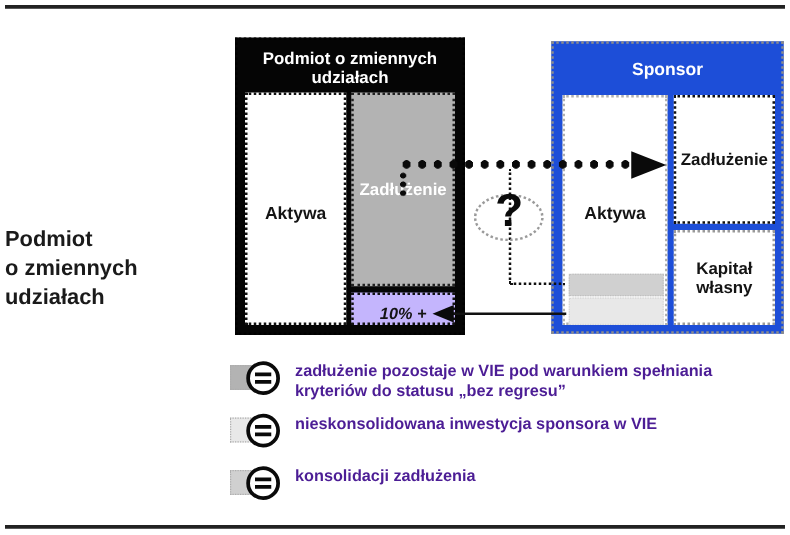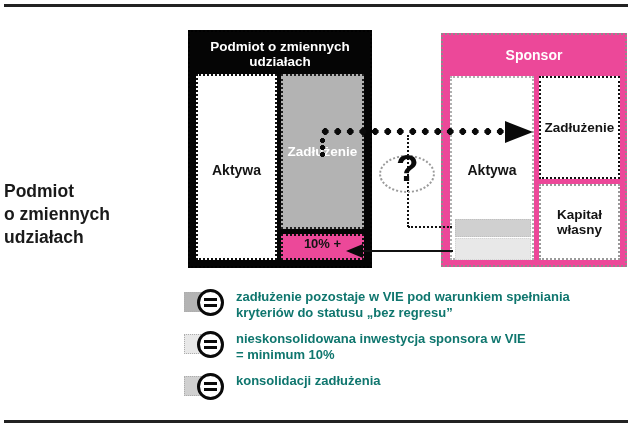--- a/index.html
+++ b/index.html
@@ -18,27 +18,27 @@
   .vie-box{position:absolute;left:188px;top:30px;width:184px;height:238px;
     background:#050505;border:2px dotted #000;box-sizing:border-box;}
   .vie-header{position:absolute;left:0;top:0;width:100%;padding-top:7px;
     text-align:center;color:#fff;font-size:13.5px;line-height:15px;}
   .vie-aktywa{position:absolute;left:6px;top:42px;width:81px;height:186px;background:#fff;
     border:2px dotted #111;box-sizing:border-box;}
   .vie-aktywa span{position:absolute;left:0;top:86px;width:100%;text-align:center;font-size:14px;}
   .vie-zadluzenie{position:absolute;left:91px;top:42px;width:83px;height:155px;background:#b3b3b3;
     border:2px dotted #222;box-sizing:border-box;display:flex;align-items:center;justify-content:center;}
   .vie-zadluzenie span{color:#fff;font-size:13.5px;}
-  .vie-tenpct{position:absolute;left:91px;top:202px;width:83px;height:26px;background:#ec4899;
-    border:2px dotted #111;box-sizing:border-box;display:flex;align-items:flex-start;justify-content:center;}
+  .vie-tenpct{position:absolute;left:91px;top:202px;width:83px;height:26px;background:#c4b5fd;
+    border:2px dotted #111;box-sizing:border-box;display:flex;align-items:flex-end;justify-content:center;font-style:italic;}
   .vie-tenpct span{font-size:13px;}
 
   
   .sponsor-box{position:absolute;left:441px;top:33px;width:186px;height:234px;
-    background:#ec4899;border:2px dotted #8c8c8c;box-sizing:border-box;}
+    background:#1d4ed8;border:2px dotted #8c8c8c;box-sizing:border-box;}
   .sponsor-header{position:absolute;left:0;top:0;width:100%;padding-top:12px;
     text-align:center;color:#fff;font-size:14px;}
   .sp-aktywa{position:absolute;left:7px;top:41px;width:84px;height:184px;background:#fff;
     border:2px dotted #b0b0b0;box-sizing:border-box;}
   .sp-aktywa-label{position:absolute;left:0;top:84px;width:100%;text-align:center;font-size:14px;}
   .band{position:absolute;left:3px;width:74px;}
   .band-wyr{top:141px;height:16px;background:#d0d0d0;border:1px dotted #c0c0c0;}
   .band-nie{top:160px;height:20px;background:#e8e8e8;border:1px dotted #d5d5d5;}
   .sp-zadluzenie{position:absolute;left:96px;top:41px;width:81px;height:103px;background:#fff;
     border:2px dotted #111;box-sizing:border-box;display:flex;align-items:center;justify-content:center;font-size:13.5px;}
@@ -69,21 +69,21 @@
     border-right:17px solid #0a0a0a;border-top:7px solid transparent;border-bottom:7px solid transparent;}
 
   
   .lg-row{position:absolute;left:184px;height:34px;}
   .lg-row-1{top:289px;} .lg-row-2{top:331px;} .lg-row-3{top:373px;}
   .lg-swatch{position:absolute;left:0;top:3px;width:23px;height:20px;border:1.5px dotted #adadad;box-sizing:border-box;}
   .sw1{background:#b3b3b3;} .sw2{background:#e8e8e8;} .sw3{background:#d0d0d0;}
   .lg-icon{position:absolute;left:13px;top:0;width:27px;height:27px;border:3px solid #0a0a0a;border-radius:50%;
     background:#fff;box-sizing:border-box;display:flex;flex-direction:column;align-items:center;justify-content:center;}
   .lg-icon .bar{width:13px;height:3.5px;background:#0a0a0a;margin:1.4px 0;}
-  .lg-text{position:absolute;left:52px;top:0;font-size:13px;line-height:15.5px;color:#0f766e;white-space:nowrap;}
+  .lg-text{position:absolute;left:52px;top:0;font-size:13px;line-height:15.5px;color:#4c1d95;white-space:nowrap;}
 </style>
 </head>
 <body>
 
 <div class="canvas">
   <div class="rule rule-top"></div>
   <div class="rule rule-bottom"></div>
 
   <div class="side-label">
     <div>Podmiot</div>
@@ -148,21 +148,20 @@
       </div>
     </div>
     <div class="lg-row lg-row-2">
       <span class="lg-swatch sw2"></span>
       <span class="lg-icon">
           <span class="bar"></span>
           <span class="bar"></span>
         </span>
       <div class="lg-text">
         <div>nieskonsolidowana inwestycja sponsora w VIE</div>
-        <div>= minimum 10%</div>
       </div>
     </div>
     <div class="lg-row lg-row-3">
       <span class="lg-swatch sw3"></span>
       <span class="lg-icon">
           <span class="bar"></span>
           <span class="bar"></span>
         </span>
       <div class="lg-text">
         <div>konsolidacji zadłużenia</div>

